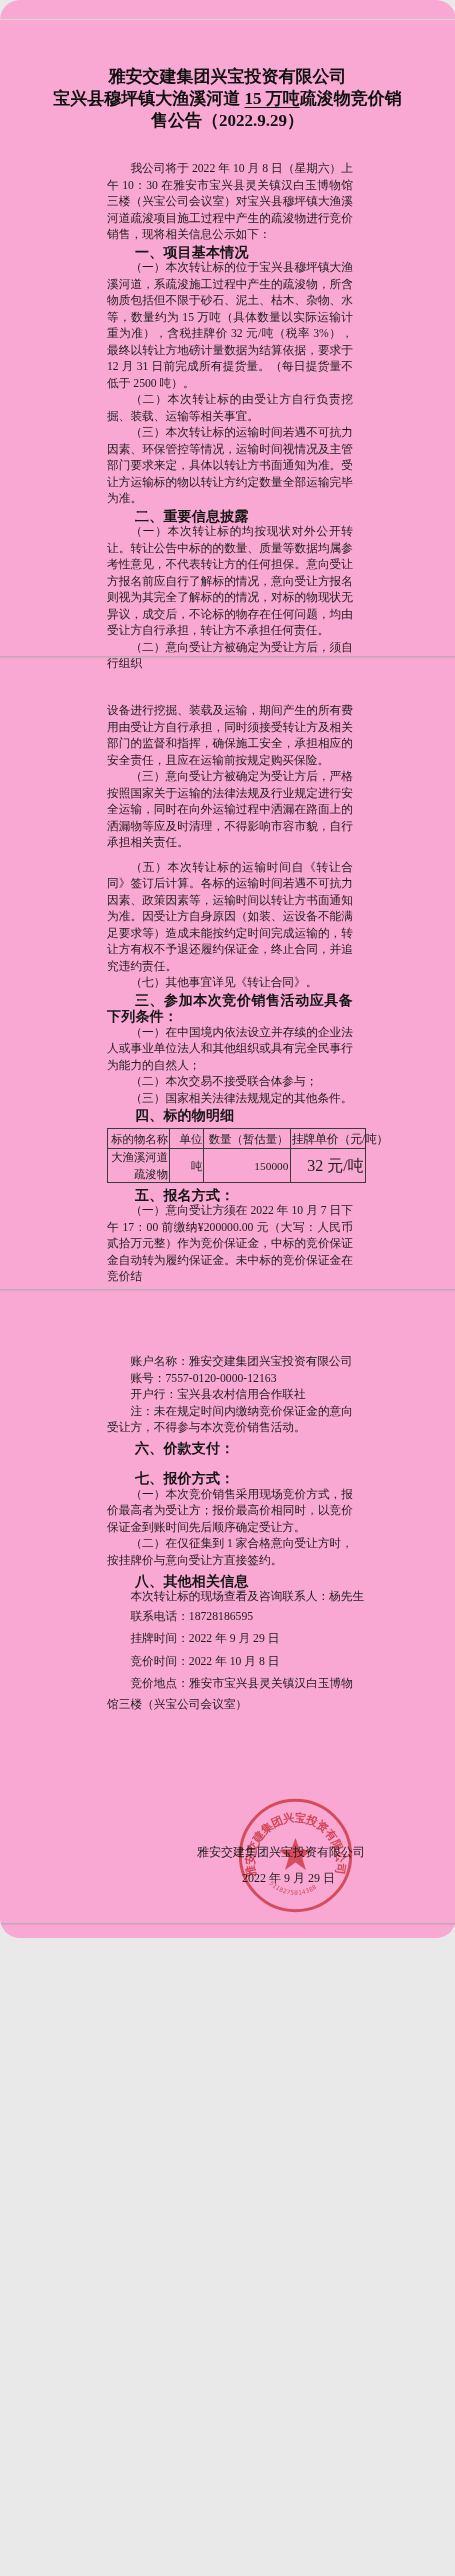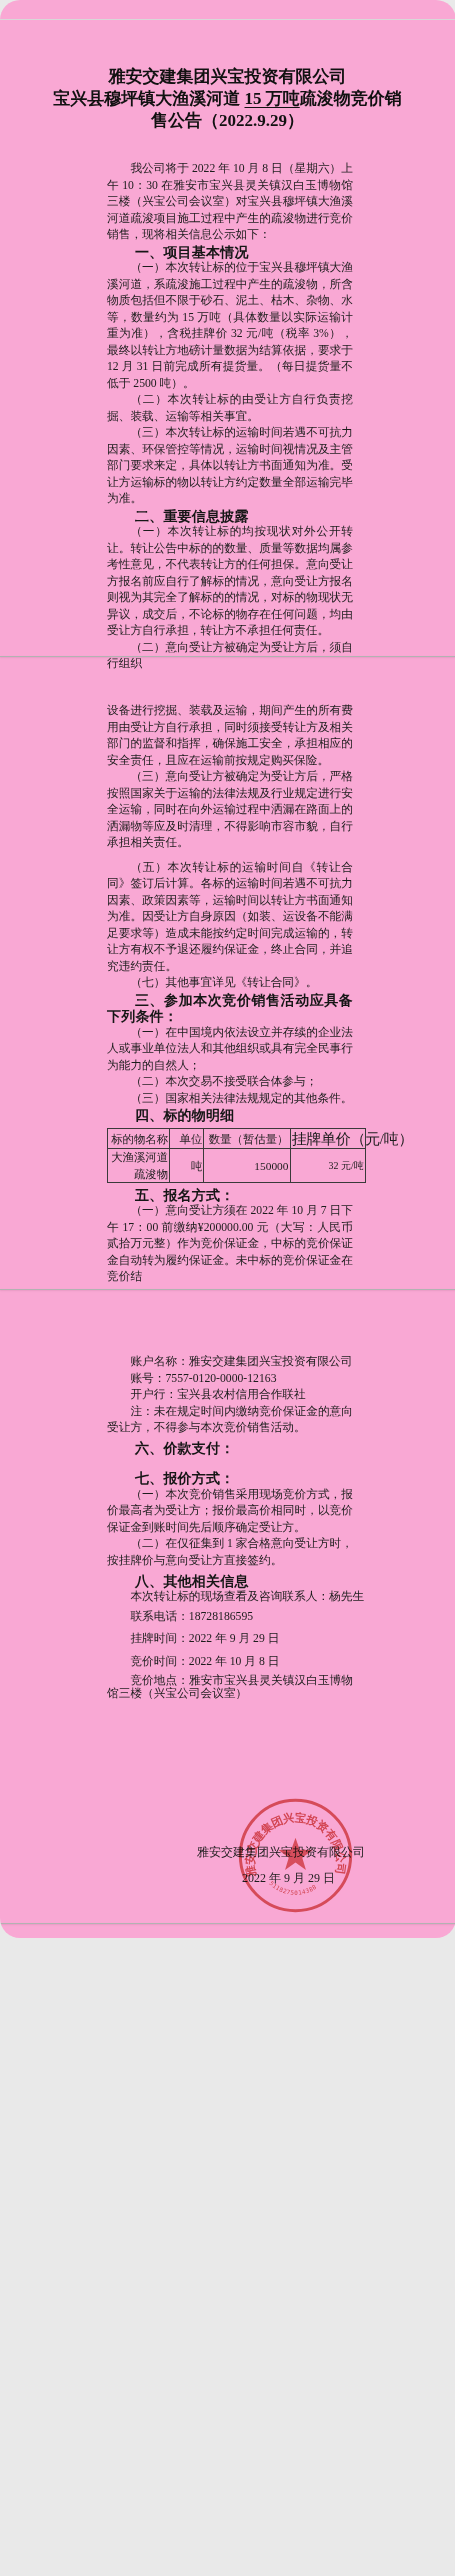--- a/index.html
+++ b/index.html
@@ -27,34 +27,34 @@
   .pc p.one { white-space:nowrap; text-align:left; }
   .sec-h {
     font-family:"Liberation Sans","DejaVu Sans",sans-serif;
     font-weight:700; font-size:14px; margin:1.7px 0; text-indent:2em;
     letter-spacing:0.2px; color:#161616;
   }
   .mt14 { margin-top:8px !important; }
   .mt24 { margin-top:13.7px !important; }
   .mt10 { margin-top:5.7px !important; }
   .mt6  { margin-top:3.4px  !important; }
-  .lh40 { line-height:13px; }
+  .lh40 { line-height:21px;font-family:Liberation Mono, monospace; }
 
   table.goods {
     border-collapse:collapse; width:245px; margin:4.6px 0 3.4px 0;
     font-size:11.4px; text-align:right; table-layout:fixed;
   }
   table.goods th, table.goods td { border:0.9px solid #3a3a3a; padding:0 1.1px; font-weight:400; }
   table.goods th { height:19.4px; }
   table.goods td { height:21.6px; }
   th.c1,td.c1 { width:59px; }
   th.c2,td.c2 { width:31px; }
   th.c3,td.c3 { width:83px; }
-  th.c4,td.c4 { width:72px; font-size:15px; white-space:nowrap; letter-spacing:-0.3px; }
-  td.c4 { font-size:10px; letter-spacing:0; }
+  th.c4,td.c4 { width:72px; font-size:12px; white-space:nowrap; letter-spacing:-0.3px; }
+  td.c4 { font-size:16px; letter-spacing:0; }
 
   .sig {
     position:absolute; left:171px; top:1844px; width:194px;
     font-size:12px; line-height:16.5px; color:#1d1d1d;
   }
   .sig .co { text-align:right; }
   .sig .dt { text-align:right; margin-top:9px; padding-right:30px; }
 
   .stamp {
     position:absolute; left:235px; top:1795px; width:121px; height:121px;

